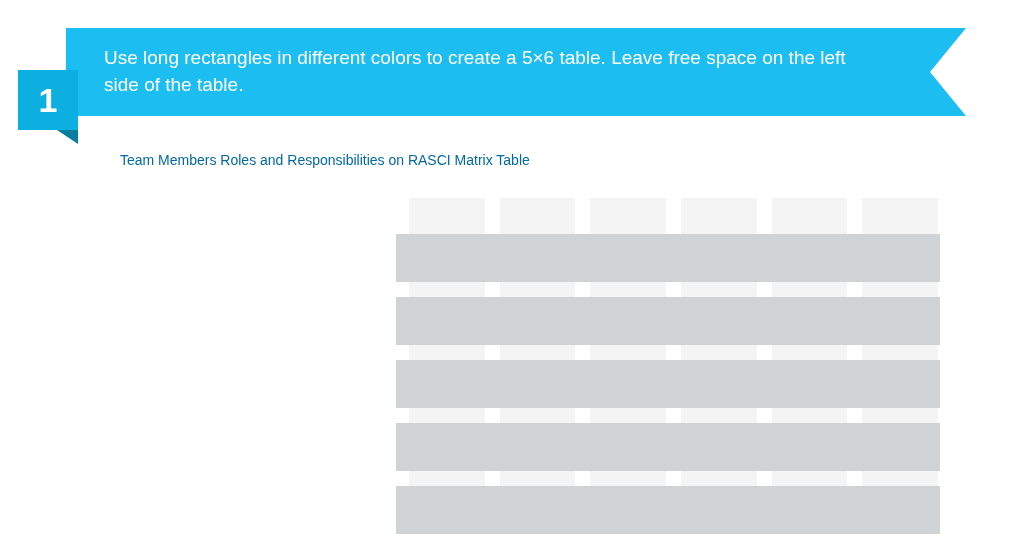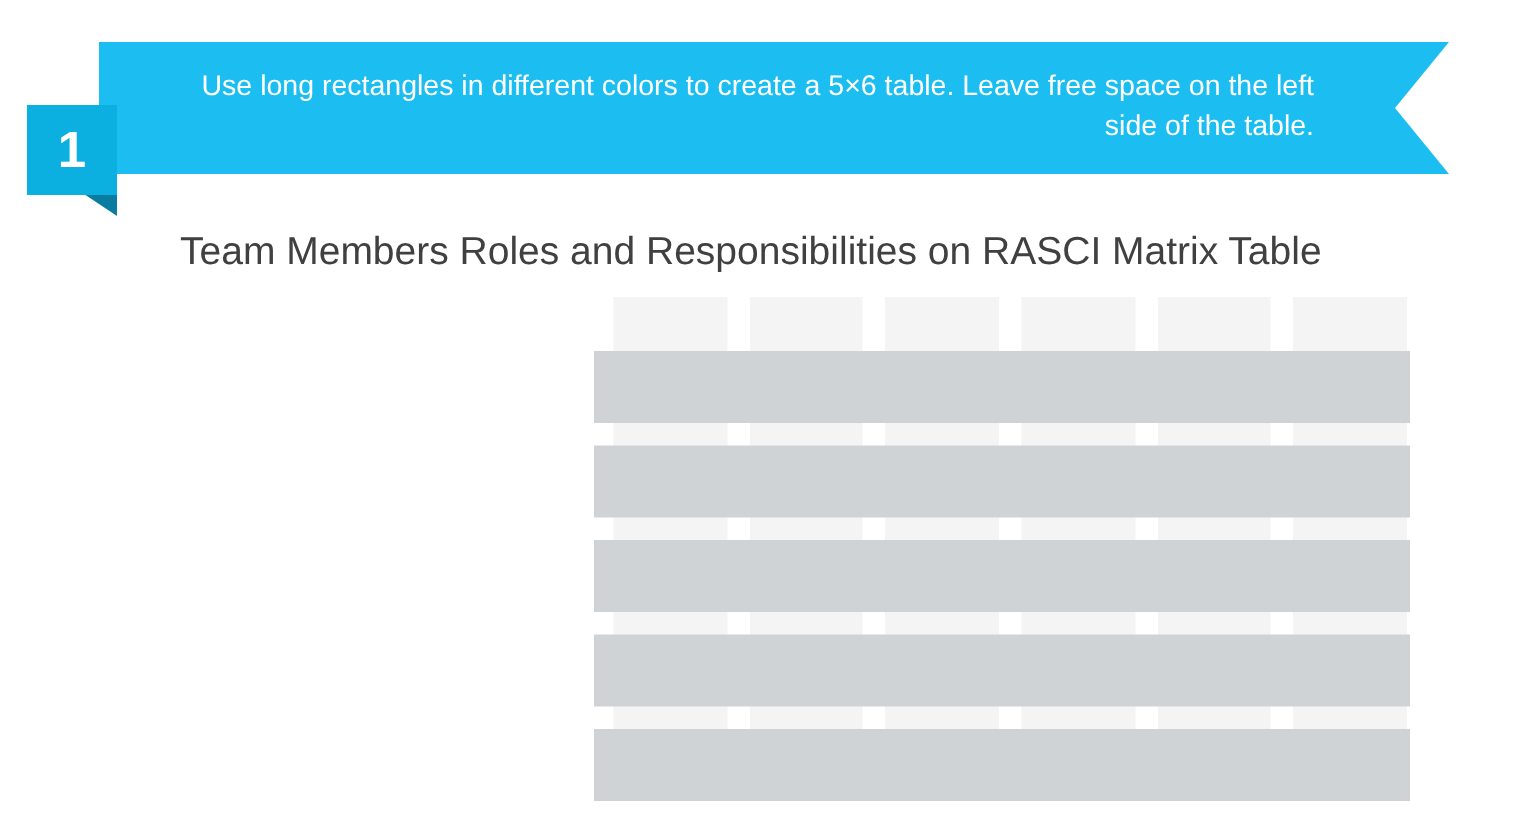--- a/index.html
+++ b/index.html
@@ -55,39 +55,38 @@
       width: 900px;
       height: 88px;
       background: #1cbdf0;
       color: #fff;
       padding: 18px 90px 18px 38px;
       font-size: 19px;
       line-height: 1.4;
       display: flex;
       align-items: center;
       z-index: 1;
-      text-align: right;
     }
     .ribbon::after {
       content: "";
       position: absolute;
       right: 0;
       top: 0;
       width: 0;
       height: 0;
       border-top: 44px solid transparent;
       border-bottom: 44px solid transparent;
       border-right: 36px solid #fff;
     }
     .title-text {
       position: absolute;
       top: 152px;
       left: 120px;
-      font-size: 26px;
-      color: #404040;
+      font-size: 14px;
+      color: #0369a1;
     }
     .table-area {
       position: absolute;
       top: 198px;
       left: 396px;
       width: 544px;
       height: 336px;
     }
     .header-cols {
       position: absolute;

